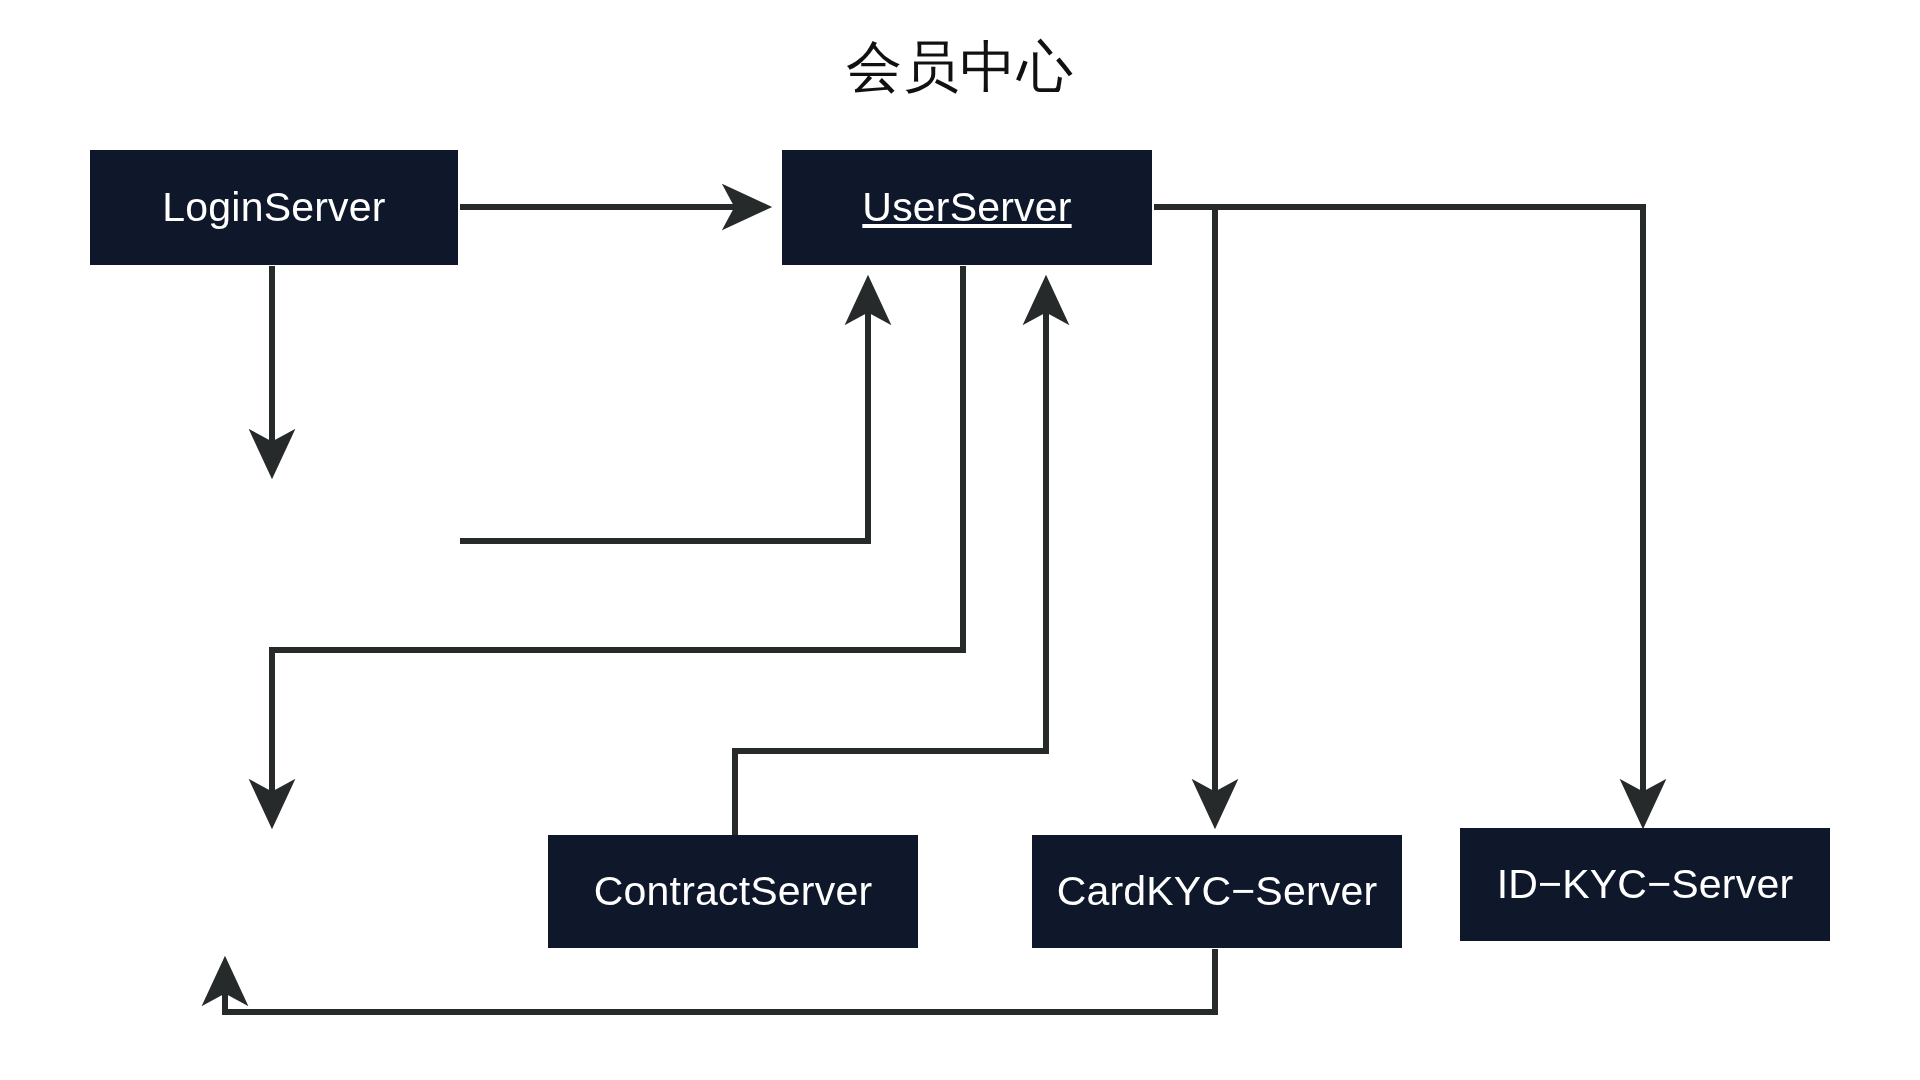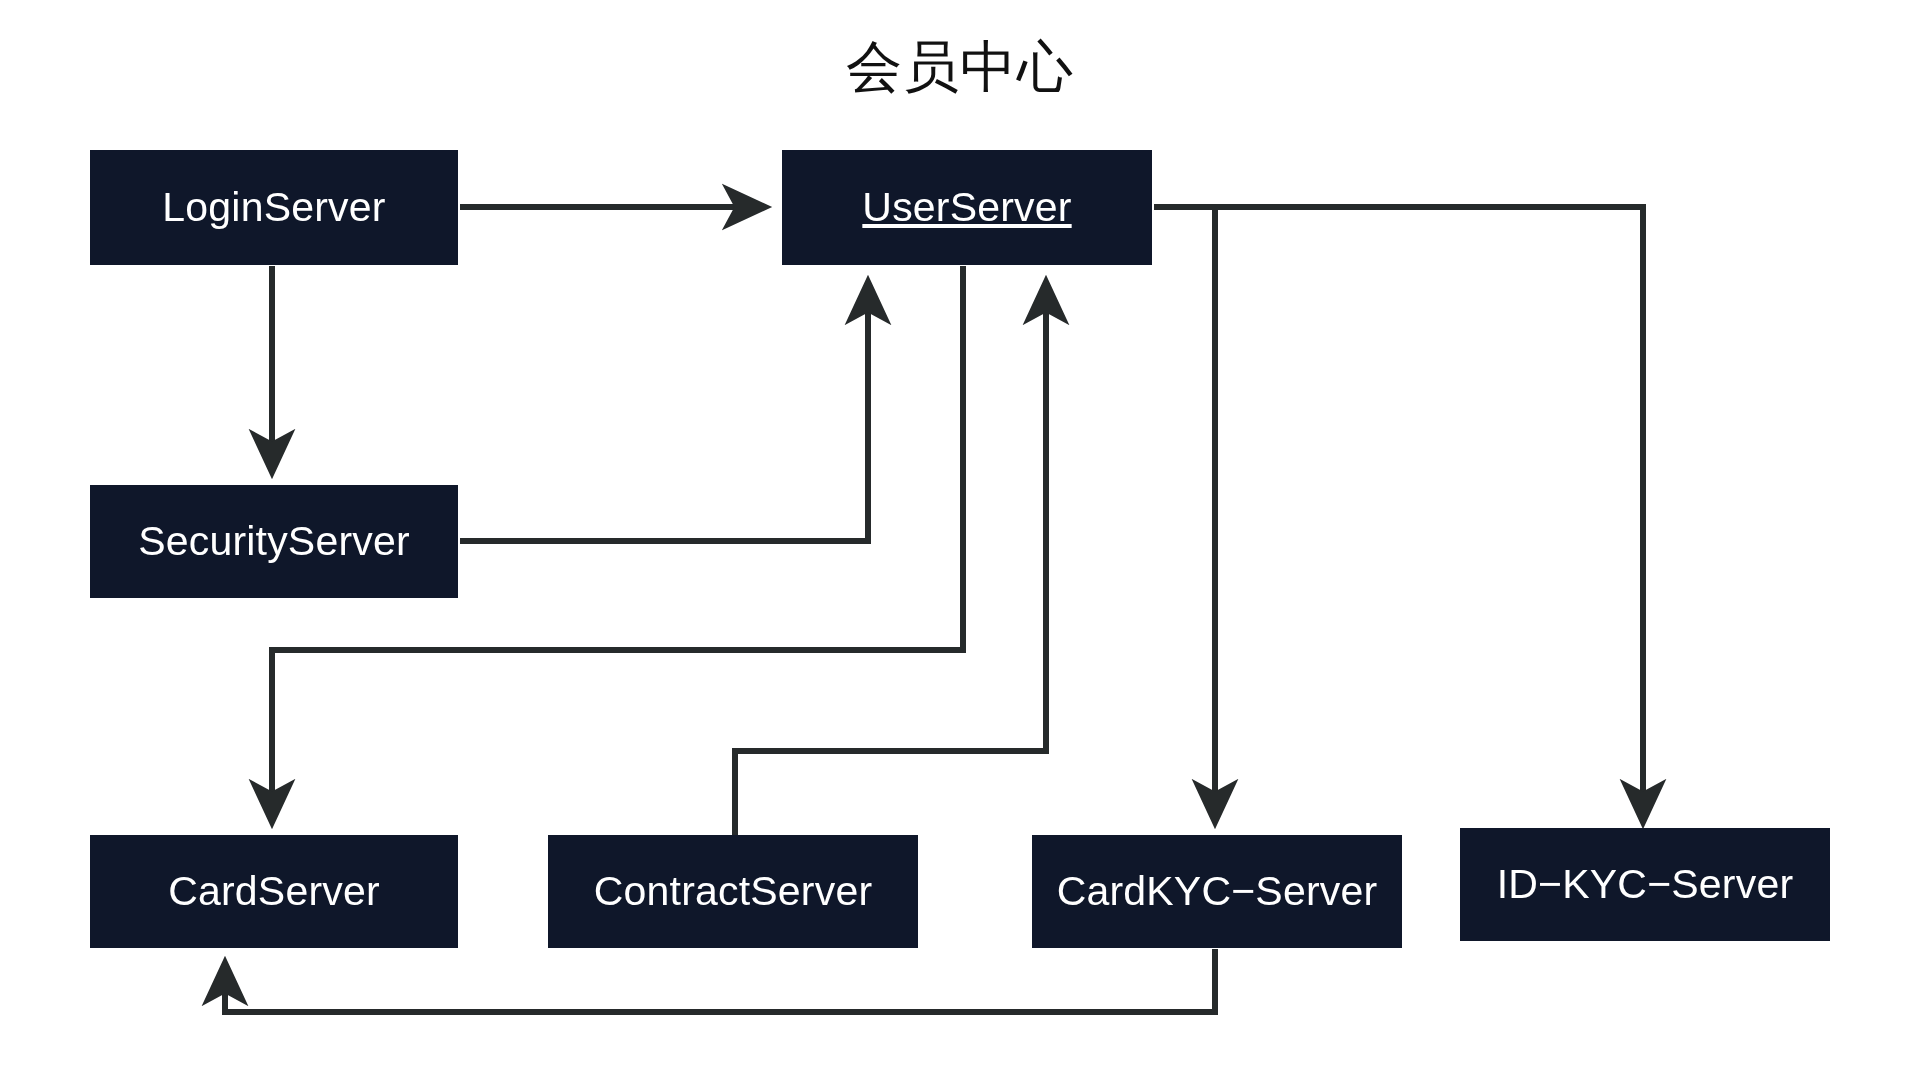--- a/index.html
+++ b/index.html
@@ -86,27 +86,21 @@
   </svg>
 
   <div class="node" style="left:90px;  top:150px; width:368px; height:115px;">
     <span class="node-label">LoginServer</span>
   </div>
 
   <div class="node" style="left:782px; top:150px; width:370px; height:115px;text-decoration:underline;">
     <span class="node-label">UserServer</span>
   </div>
 
-  <div class="node" style="left:90px;  top:485px; width:368px; height:113px;">
-    <span class="node-label">SecurityServer</span>
-  </div>
 
-  <div class="node" style="left:90px;  top:835px; width:368px; height:113px;">
-    <span class="node-label">CardServer</span>
-  </div>
 
   <div class="node" style="left:548px; top:835px; width:370px; height:113px;">
     <span class="node-label">ContractServer</span>
   </div>
 
   <div class="node" style="left:1032px; top:835px; width:370px; height:113px;">
     <span class="node-label">CardKYC−Server</span>
   </div>
 
   <div class="node" style="left:1460px; top:828px; width:370px; height:113px;">

